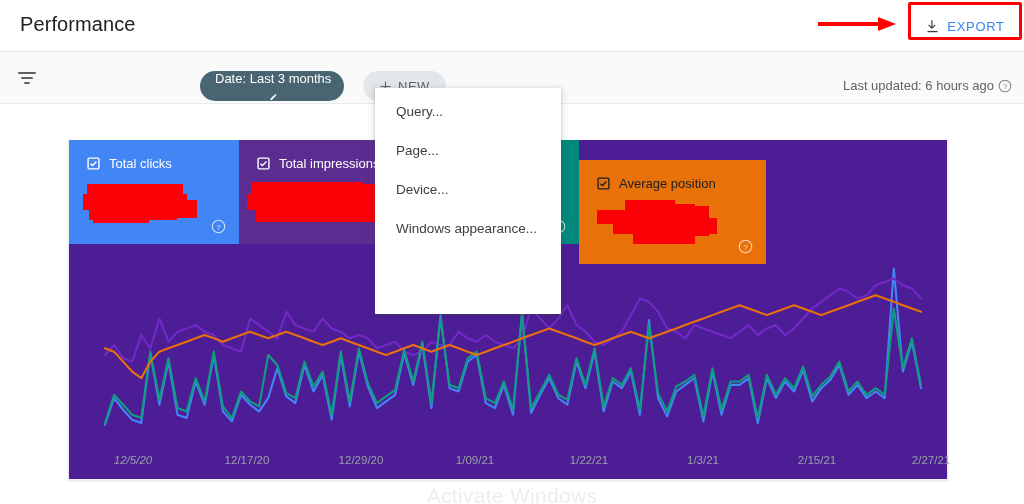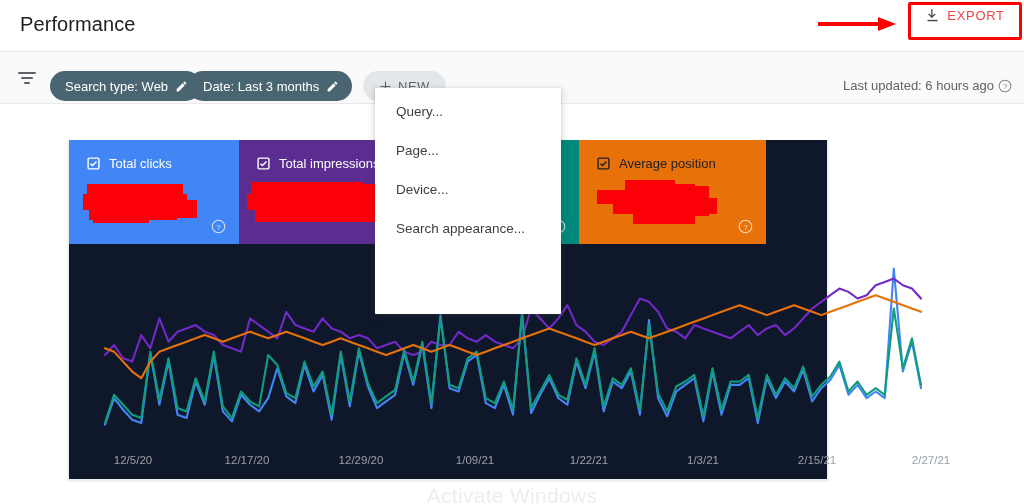--- a/index.html
+++ b/index.html
@@ -22,23 +22,23 @@
     position: absolute; left: 20px; top: 13px;
     font-size: 20px; color: #202124; letter-spacing: .1px;
   }
   .export-wrap { position: absolute; right: 8px; top: 8px; }
   .export-redbox {
     position: absolute; left: -6px; top: -6px; width: 114px; height: 38px;
     border: 3px solid #ff0000; border-radius: 2px; pointer-events: none;
   }
   .export-btn {
     width: 102px; height: 26px;
-    display: flex; align-items: flex-start; justify-content: center; gap: 7px;
+    display: flex; align-items: flex-end; justify-content: center; gap: 7px;
     background: #fff; border: none; cursor: pointer;
-    font-size: 13px; letter-spacing: .7px; color: #ef4444;
+    font-size: 13px; letter-spacing: .7px; color: #3b82f6;
     font-family: "Liberation Sans", sans-serif;
   }
   .dl-icon { display: block; width: 15px; height: 15px; flex: 0 0 15px; }
 
   
   .arrow-ann { position: absolute; right: 128px; top: 17px; width: 78px; height: 14px; }
 
   
   .filterbar {
     position: absolute; left: 0; top: 52px; width: 1024px; height: 52px;
@@ -47,39 +47,39 @@
   .filter-icon { position: absolute; left: 17px; top: 17px; width: 20px; height: 18px; }
   .chip {
     position: absolute; top: 71px; height: 30px;
     display: inline-flex; align-items: center; gap: 7px;
     background: #4a6572; color: #fff; border-radius: 16px;
     padding: 0 13px 0 15px; font-size: 13px; cursor: pointer;
     white-space: nowrap;
   }
   .chip .pencil { width: 13px; height: 13px; display: block; }
   .chip-searchtype { left: 50px; }
-  .chip-date { left: 188px; }
+  .chip-date { left: 200px; flex-direction: column; }
   .chip-new {
     position: absolute; left: 363px; top: 71px; height: 30px;
     display: inline-flex; align-items: center; gap: 6px;
     background: #e4e7e9; color: #5f6368; border-radius: 16px;
     padding: 0 16px 0 16px; font-size: 13px; letter-spacing: .5px; cursor: pointer;
   }
   .plus { width: 13px; height: 13px; display: block; }
   .last-updated {
     position: absolute; right: 12px; top: 78px;
     font-size: 13px; color: #5f6368;
     display: flex; align-items: center; gap: 4px;
   }
   .q-icon { width: 14px; height: 14px; display: block; }
 
   
   .panel {
-    position: absolute; left: 68px; top: 140px; width: 760px; height: 340px;
-    background: #0f172a; border: 1px solid #eceff1; border-top: none;
+    position: absolute; left: 68px; top: 140px; width: 880px; height: 340px;
+    background: #4c1d95; border: 1px solid #eceff1; border-top: none;
     box-shadow: 0 1px 2px rgba(60,64,67,.16);
   }
   .cards { position: absolute; left: 0; top: 0; height: 104px; display: flex; }
   .card {
     position: relative; height: 104px; padding: 16px 0 0 18px;
     cursor: pointer; overflow: hidden;
   }
   .card-label { display: flex; align-items: center; gap: 9px; font-size: 13px; }
   .cb { width: 13px; height: 13px; display: block; flex: 0 0 13px; }
   .card-value { margin-top: 14px; font-size: 26px; font-weight: 400; }
@@ -143,26 +143,20 @@
   </div>
 
   <div class="filterbar">
     <svg class="filter-icon" viewBox="0 0 20 18">
       <rect x="1" y="3" width="18" height="2" rx="1" fill="#5f6368"></rect>
       <rect x="4" y="8" width="12" height="2" rx="1" fill="#5f6368"></rect>
       <rect x="7" y="13" width="6" height="2" rx="1" fill="#5f6368"></rect>
     </svg>
   </div>
 
-  <div class="chip chip-searchtype">
-    <span>Search type: Web</span>
-    <svg class="pencil" viewBox="0 0 24 24" fill="#ffffff">
-      <path d="M3 17.25V21h3.75L17.8 9.94l-3.75-3.75L3 17.25zM20.7 7.04a1 1 0 000-1.41l-2.34-2.34a1 1 0 00-1.41 0l-1.83 1.83 3.75 3.75 1.83-1.83z"></path>
-    </svg>
-  </div>
 
   <div class="chip chip-date">
     <span>Date: Last 3 months</span>
     <svg class="pencil" viewBox="0 0 24 24" fill="#ffffff">
       <path d="M3 17.25V21h3.75L17.8 9.94l-3.75-3.75L3 17.25zM20.7 7.04a1 1 0 000-1.41l-2.34-2.34a1 1 0 00-1.41 0l-1.83 1.83 3.75 3.75 1.83-1.83z"></path>
     </svg>
   </div>
 
   <div class="chip-new">
     <svg class="plus" viewBox="0 0 24 24" fill="#5f6368">
@@ -237,21 +231,21 @@
           </svg>
           <span>Average CTR</span>
         </div>
         <div class="card-value"></div>
         <svg class="card-q" viewBox="0 0 24 24">
           <circle cx="12" cy="12" r="10" fill="none" stroke="#ffffff" stroke-width="1.8"></circle>
           <text x="12" y="17" text-anchor="middle" font-size="13" fill="#ffffff" font-family="Liberation Sans, sans-serif">?</text>
         </svg>
       </div>
 
-      <div class="card" style="width:187px;background:#e8710a;color:#202124;">
+      <div class="card" style="width:187px;background:#e8710a;color:#202124;margin-top:20px;">
         <div class="card-label">
           <svg class="cb" viewBox="0 0 24 24">
             <rect x="2" y="2" width="20" height="20" rx="2" fill="none" stroke="#202124" stroke-width="2.6"></rect>
             <path d="M6.5 12.3l3.6 3.6 7.4-7.6" fill="none" stroke="#202124" stroke-width="2.6"></path>
           </svg>
           <span>Average position</span>
         </div>
         <div class="card-value"></div>
         <div>
           <span class="redact" style="left:46px; top:40px; width:50px; height:12px;"></span>
@@ -270,35 +264,35 @@
     </div>
 
     <div class="chart-area">
       <svg class="chart-svg" id="chart-svg" width="880" height="236" viewBox="0 0 880 236">
           <path d="M36.00 180.68 L45.07 154.12 L54.13 165.74 L63.20 175.70 L72.27 179.02 L81.33 109.30 L90.40 160.76 L99.47 117.60 L108.53 170.72 L117.60 174.04 L126.67 137.52 L135.73 160.76 L144.80 110.96 L153.87 167.40 L162.93 177.36 L172.00 150.80 L181.07 160.76 L190.13 167.40 L199.20 154.12 L208.27 124.24 L217.33 152.46 L226.40 159.10 L235.47 120.92 L244.53 147.48 L253.60 130.88 L262.67 175.70 L271.73 110.96 L280.80 162.42 L289.87 107.64 L298.93 142.50 L308.00 164.08 L317.07 157.44 L326.13 150.80 L335.20 109.30 L344.27 140.84 L353.33 101.00 L362.40 164.08 L371.47 71.12 L380.53 144.16 L389.60 147.48 L398.67 117.60 L407.73 110.96 L416.80 159.10 L425.87 164.08 L434.93 140.84 L444.00 170.72 L453.07 67.80 L462.13 169.06 L471.20 150.80 L480.27 134.20 L489.33 154.12 L498.40 160.76 L507.47 117.60 L516.53 144.16 L525.60 107.64 L534.67 167.40 L543.73 137.52 L552.80 144.16 L561.87 127.56 L570.93 170.72 L580.00 76.10 L589.07 154.12 L598.13 172.38 L607.20 147.48 L616.27 140.84 L625.33 134.20 L634.40 177.36 L643.47 127.56 L652.53 170.72 L661.60 140.84 L670.67 140.84 L679.73 134.20 L688.80 179.02 L697.87 134.20 L706.93 154.12 L716.00 137.52 L725.07 147.48 L734.13 125.90 L743.20 157.44 L752.27 144.16 L761.33 135.86 L770.40 120.92 L779.47 150.80 L788.53 140.84 L797.60 154.12 L806.67 147.48 L815.73 154.12 L824.80 24.64 L833.87 127.56 L842.93 97.68 L852.00 144.16 " fill="none" stroke="#4285f4" stroke-width="2.1" stroke-linejoin="round" stroke-linecap="round"></path>
           <path d="M36.00 110.96 L45.07 101.00 L54.13 114.28 L63.20 117.60 L72.27 91.04 L81.33 104.32 L90.40 74.44 L99.47 97.68 L108.53 87.72 L117.60 84.40 L126.67 81.08 L135.73 87.72 L144.80 91.04 L153.87 101.00 L162.93 104.32 L172.00 107.64 L181.07 74.44 L190.13 81.08 L199.20 87.72 L208.27 94.36 L217.33 67.80 L226.40 81.08 L235.47 84.40 L244.53 87.72 L253.60 74.44 L262.67 84.40 L271.73 87.72 L280.80 94.36 L289.87 91.04 L298.93 94.36 L308.00 104.32 L317.07 101.00 L326.13 97.68 L335.20 107.64 L344.27 110.96 L353.33 107.64 L362.40 97.68 L371.47 101.00 L380.53 101.00 L389.60 87.72 L398.67 94.36 L407.73 97.68 L416.80 91.04 L425.87 97.68 L434.93 101.00 L444.00 104.32 L453.07 94.36 L462.13 64.48 L471.20 74.44 L480.27 84.40 L489.33 74.44 L498.40 61.16 L507.47 81.08 L516.53 87.72 L525.60 97.68 L534.67 101.00 L543.73 94.36 L552.80 87.72 L561.87 71.12 L570.93 54.52 L580.00 57.84 L589.07 67.80 L598.13 84.40 L607.20 87.72 L616.27 94.36 L625.33 81.08 L634.40 84.40 L643.47 87.72 L652.53 91.04 L661.60 94.36 L670.67 87.72 L679.73 81.08 L688.80 91.04 L697.87 84.40 L706.93 81.08 L716.00 91.04 L725.07 84.40 L734.13 74.44 L743.20 64.48 L752.27 57.84 L761.33 51.20 L770.40 44.56 L779.47 47.88 L788.53 54.52 L797.60 51.20 L806.67 41.24 L815.73 37.92 L824.80 34.60 L833.87 41.24 L842.93 44.56 L852.00 54.52 " fill="none" stroke="#7329c7" stroke-width="2.1" stroke-linejoin="round" stroke-linecap="round"></path>
           <path d="M36.00 179.02 L45.07 150.80 L54.13 160.76 L63.20 170.72 L72.27 174.04 L81.33 107.64 L90.40 155.78 L99.47 114.28 L108.53 164.08 L117.60 167.40 L126.67 134.20 L135.73 157.44 L144.80 107.64 L153.87 162.42 L162.93 174.04 L172.00 147.48 L181.07 157.44 L190.13 162.42 L199.20 110.96 L208.27 120.92 L217.33 149.14 L226.40 154.12 L235.47 117.60 L244.53 142.50 L253.60 127.56 L262.67 170.72 L271.73 107.64 L280.80 157.44 L289.87 104.32 L298.93 139.18 L308.00 159.10 L317.07 152.46 L326.13 145.82 L335.20 105.98 L344.27 137.52 L353.33 97.68 L362.40 159.10 L371.47 74.44 L380.53 140.84 L389.60 144.16 L398.67 114.28 L407.73 107.64 L416.80 154.12 L425.87 159.10 L434.93 137.52 L444.00 165.74 L453.07 71.12 L462.13 164.08 L471.20 147.48 L480.27 130.88 L489.33 150.80 L498.40 155.78 L507.47 114.28 L516.53 140.84 L525.60 104.32 L534.67 162.42 L543.73 134.20 L552.80 140.84 L561.87 124.24 L570.93 165.74 L580.00 81.08 L589.07 149.14 L598.13 167.40 L607.20 142.50 L616.27 137.52 L625.33 130.88 L634.40 172.38 L643.47 124.24 L652.53 165.74 L661.60 137.52 L670.67 137.52 L679.73 130.88 L688.80 174.04 L697.87 130.88 L706.93 150.80 L716.00 134.20 L725.07 144.16 L734.13 122.58 L743.20 152.46 L752.27 140.84 L761.33 132.54 L770.40 117.60 L779.47 147.48 L788.53 137.52 L797.60 150.80 L806.67 144.16 L815.73 150.80 L824.80 64.48 L833.87 124.24 L842.93 94.36 L852.00 140.84 " fill="none" stroke="#0f9d7e" stroke-width="2.1" stroke-linejoin="round" stroke-linecap="round"></path>
           <path d="M36.00 104.32 L45.07 107.64 L54.13 117.60 L63.20 127.56 L72.27 134.20 L81.33 117.60 L90.40 107.64 L99.47 104.32 L108.53 101.00 L117.60 97.68 L126.67 94.36 L135.73 91.04 L144.80 94.36 L153.87 97.68 L162.93 94.36 L172.00 91.04 L181.07 87.72 L190.13 91.04 L199.20 94.36 L208.27 91.04 L217.33 87.72 L226.40 91.04 L235.47 94.36 L244.53 97.68 L253.60 101.00 L262.67 97.68 L271.73 94.36 L280.80 97.68 L289.87 101.00 L298.93 104.32 L308.00 107.64 L317.07 110.96 L326.13 107.64 L335.20 104.32 L344.27 101.00 L353.33 104.32 L362.40 107.64 L371.47 104.32 L380.53 101.00 L389.60 104.32 L398.67 107.64 L407.73 110.96 L416.80 107.64 L425.87 104.32 L434.93 101.00 L444.00 97.68 L453.07 94.36 L462.13 91.04 L471.20 87.72 L480.27 84.40 L489.33 87.72 L498.40 91.04 L507.47 94.36 L516.53 97.68 L525.60 101.00 L534.67 97.68 L543.73 94.36 L552.80 91.04 L561.87 87.72 L570.93 91.04 L580.00 94.36 L589.07 91.04 L598.13 87.72 L607.20 84.40 L616.27 81.08 L625.33 77.76 L634.40 74.44 L643.47 71.12 L652.53 67.80 L661.60 64.48 L670.67 61.16 L679.73 64.48 L688.80 67.80 L697.87 71.12 L706.93 67.80 L716.00 64.48 L725.07 61.16 L734.13 64.48 L743.20 67.80 L752.27 71.12 L761.33 67.80 L770.40 64.48 L779.47 61.16 L788.53 57.84 L797.60 54.52 L806.67 51.20 L815.73 54.52 L824.80 57.84 L833.87 61.16 L842.93 64.48 L852.00 67.80 " fill="none" stroke="#e8710a" stroke-width="2.1" stroke-linejoin="round" stroke-linecap="round"></path>
         </svg>
       <div class="xlabels" id="xlabels">
-          <span class="xlabel" style="left: 64px;">12/5/20</span>
+          <span class="xlabel" style="left: 64px; font-style: italic;">12/5/20</span>
           <span class="xlabel" style="left: 178px;">12/17/20</span>
           <span class="xlabel" style="left: 292px;">12/29/20</span>
           <span class="xlabel" style="left: 406px;">1/09/21</span>
           <span class="xlabel" style="left: 520px;">1/22/21</span>
           <span class="xlabel" style="left: 634px;">1/3/21</span>
           <span class="xlabel" style="left: 748px;">2/15/21</span>
           <span class="xlabel" style="left: 862px;">2/27/21</span>
         </div>
     </div>
 
   </div>
 
   <div class="menu" id="menu">
       <div class="menu-item">Query...</div>
       <div class="menu-item">Page...</div>
       <div class="menu-item">Device...</div>
-      <div class="menu-item">Search appearance...</div>
+      <div class="menu-item">Windows appearance...</div>
     </div>
 
   <div class="watermark">Activate Windows</div>
 
 </div>
 
 </body></html>

